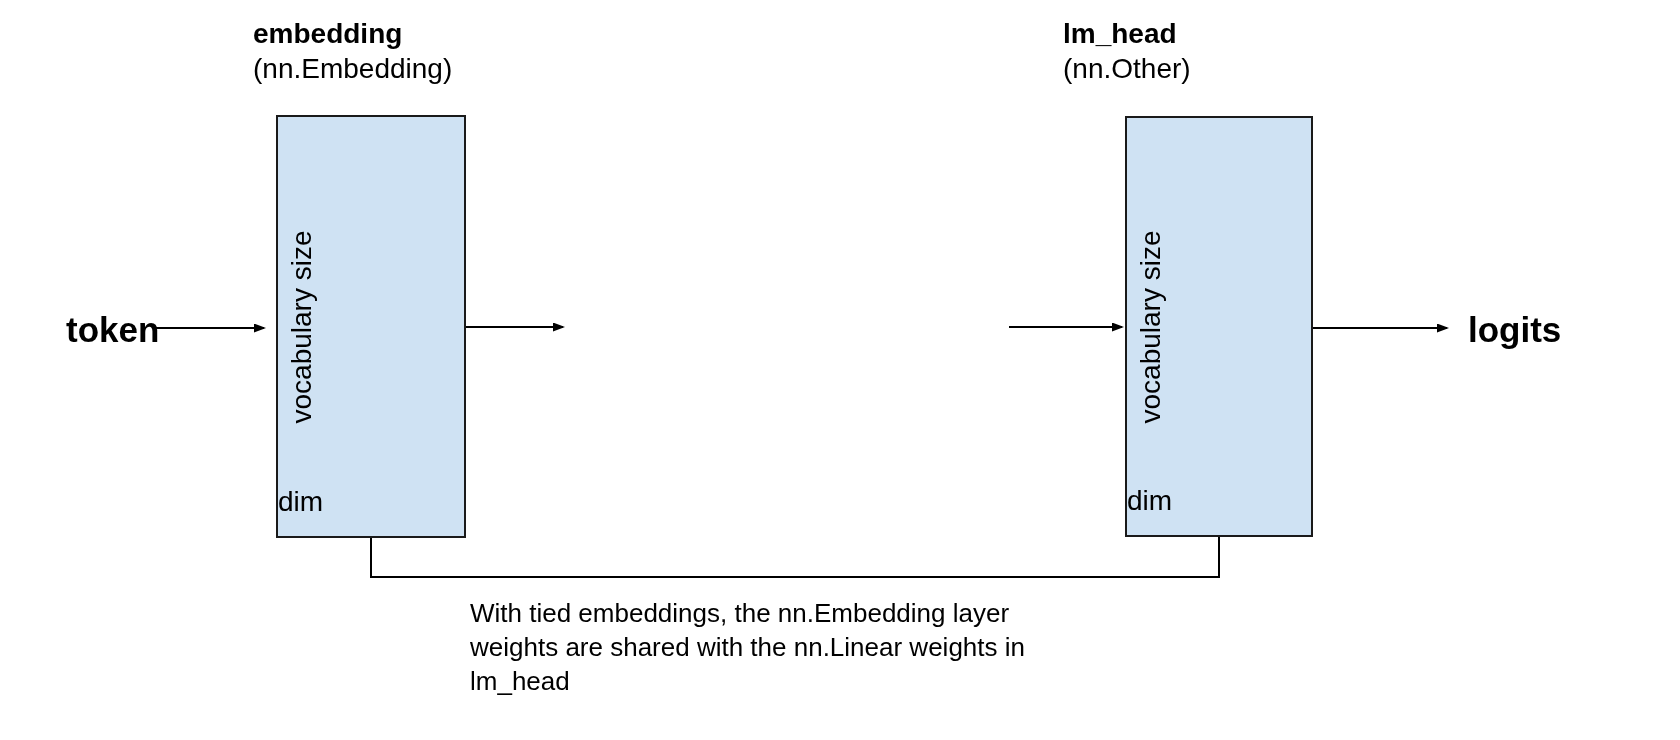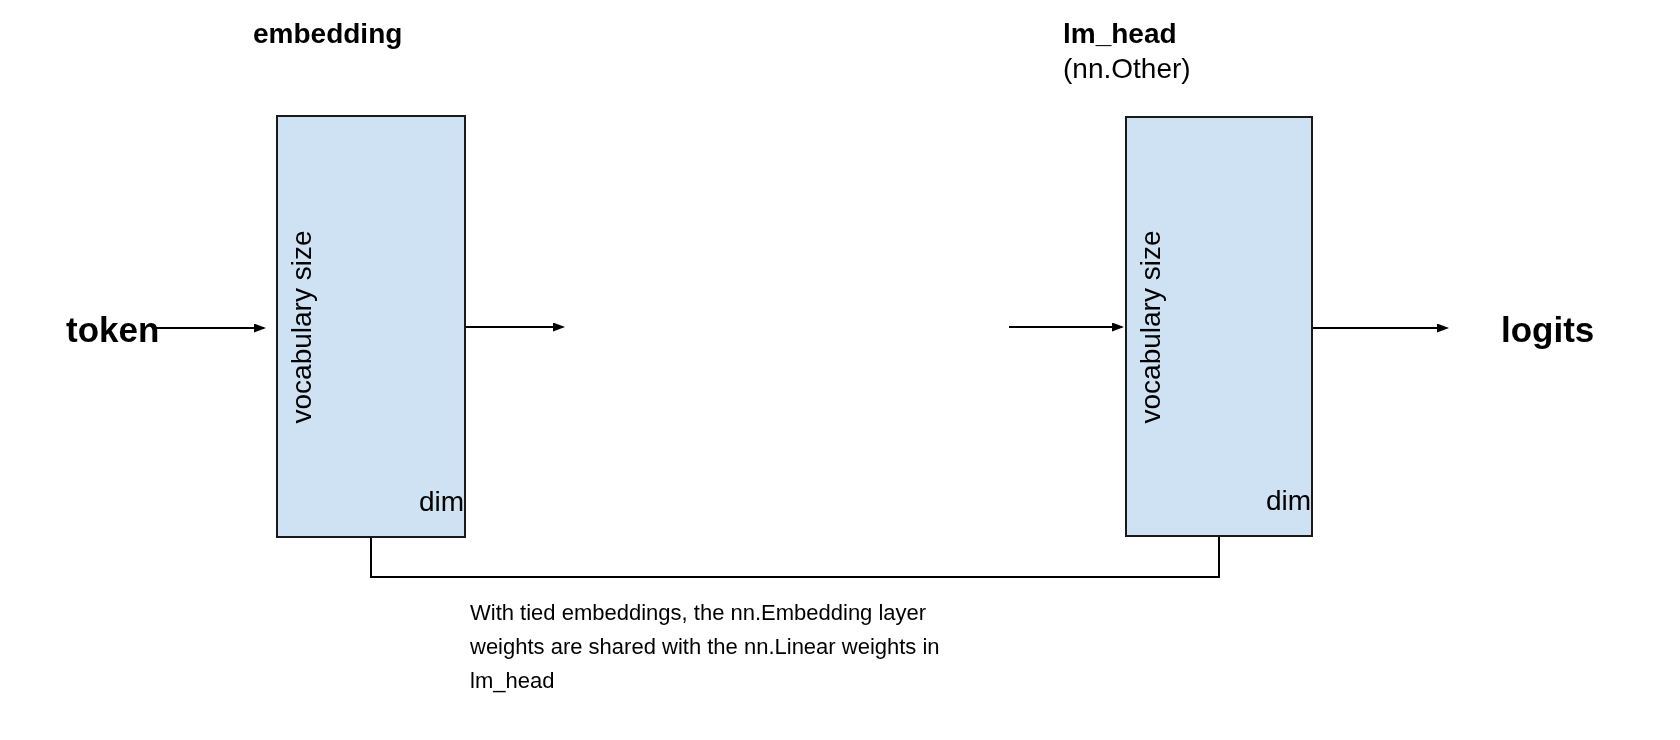--- a/index.html
+++ b/index.html
@@ -44,40 +44,40 @@
     top: 50%;
     transform: translate(-50%, -50%) rotate(-90deg);
     white-space: nowrap;
     font-size: 28px;
   }
   .dim-label {
     position: absolute;
     left: 0;
     right: 0;
     bottom: 18px;
-    text-align: right;
+    text-align: left;
     font-size: 28px;
   }
   .center-label {
     position: absolute;
     inset: 0;
     display: flex;
     align-items: center;
     justify-content: center;
     font-size: 28px;
   }
   .io-label {
     position: absolute;
     font-size: 35px;
     font-weight: bold;
     white-space: nowrap;
   }
   .caption {
     position: absolute;
-    font-size: 22px;
+    font-size: 26px;
     line-height: 34px;
     white-space: pre-line;
   }
 </style>
 </head>
 <body>
 
 <div class="canvas">
 
   <svg class="lines-svg" viewBox="0 0 1680 740" xmlns="http://www.w3.org/2000/svg">
@@ -88,39 +88,40 @@
     </defs>
     <line x1="155" y1="328" x2="264" y2="328" stroke="#000000" stroke-width="2" marker-end="url(#arrowhead)"></line>
     <line x1="466" y1="327" x2="563" y2="327" stroke="#000000" stroke-width="2" marker-end="url(#arrowhead)"></line>
     <line x1="1009" y1="327" x2="1122" y2="327" stroke="#000000" stroke-width="2" marker-end="url(#arrowhead)"></line>
     <line x1="1313" y1="328" x2="1447" y2="328" stroke="#000000" stroke-width="2" marker-end="url(#arrowhead)"></line>
     <path d="M371,538 L371,577 L1219,577 L1219,537" fill="none" stroke="#000000" stroke-width="2"></path>
   </svg>
 
   <div class="block-label" style="left:253px; top:16px">
     <div class="title">embedding</div>
+    <div class="subtitle">(nn.Embedding)</div>
   </div>
 
   <div class="block-label" style="left:1063px; top:16px">
     <div class="title">lm_head</div>
     <div class="subtitle">(nn.Other)</div>
   </div>
 
   <div class="box" style="left: 276px; top: 115px; width: 190px; height: 423px; background-color: rgb(207, 226, 243);">
     <div class="vlabel">vocabulary size</div>
     <div class="dim-label">dim</div>
   </div>
 
 
   <div class="box" style="left: 1125px; top: 116px; width: 188px; height: 421px; background-color: rgb(207, 226, 243);">
     <div class="vlabel">vocabulary size</div>
     <div class="dim-label">dim</div>
   </div>
 
   <div class="io-label" style="left:66px; top:310px">token</div>
 
-  <div class="io-label" style="left:1501px; top:310px">logits</div>
+  <div class="io-label" style="left:1468px; top:310px">logits</div>
 
   <div class="caption" style="left:470px; top:596px">With tied embeddings, the nn.Embedding layer
 weights are shared with the nn.Linear weights in
 lm_head</div>
 
 </div>
 
 </body></html>

